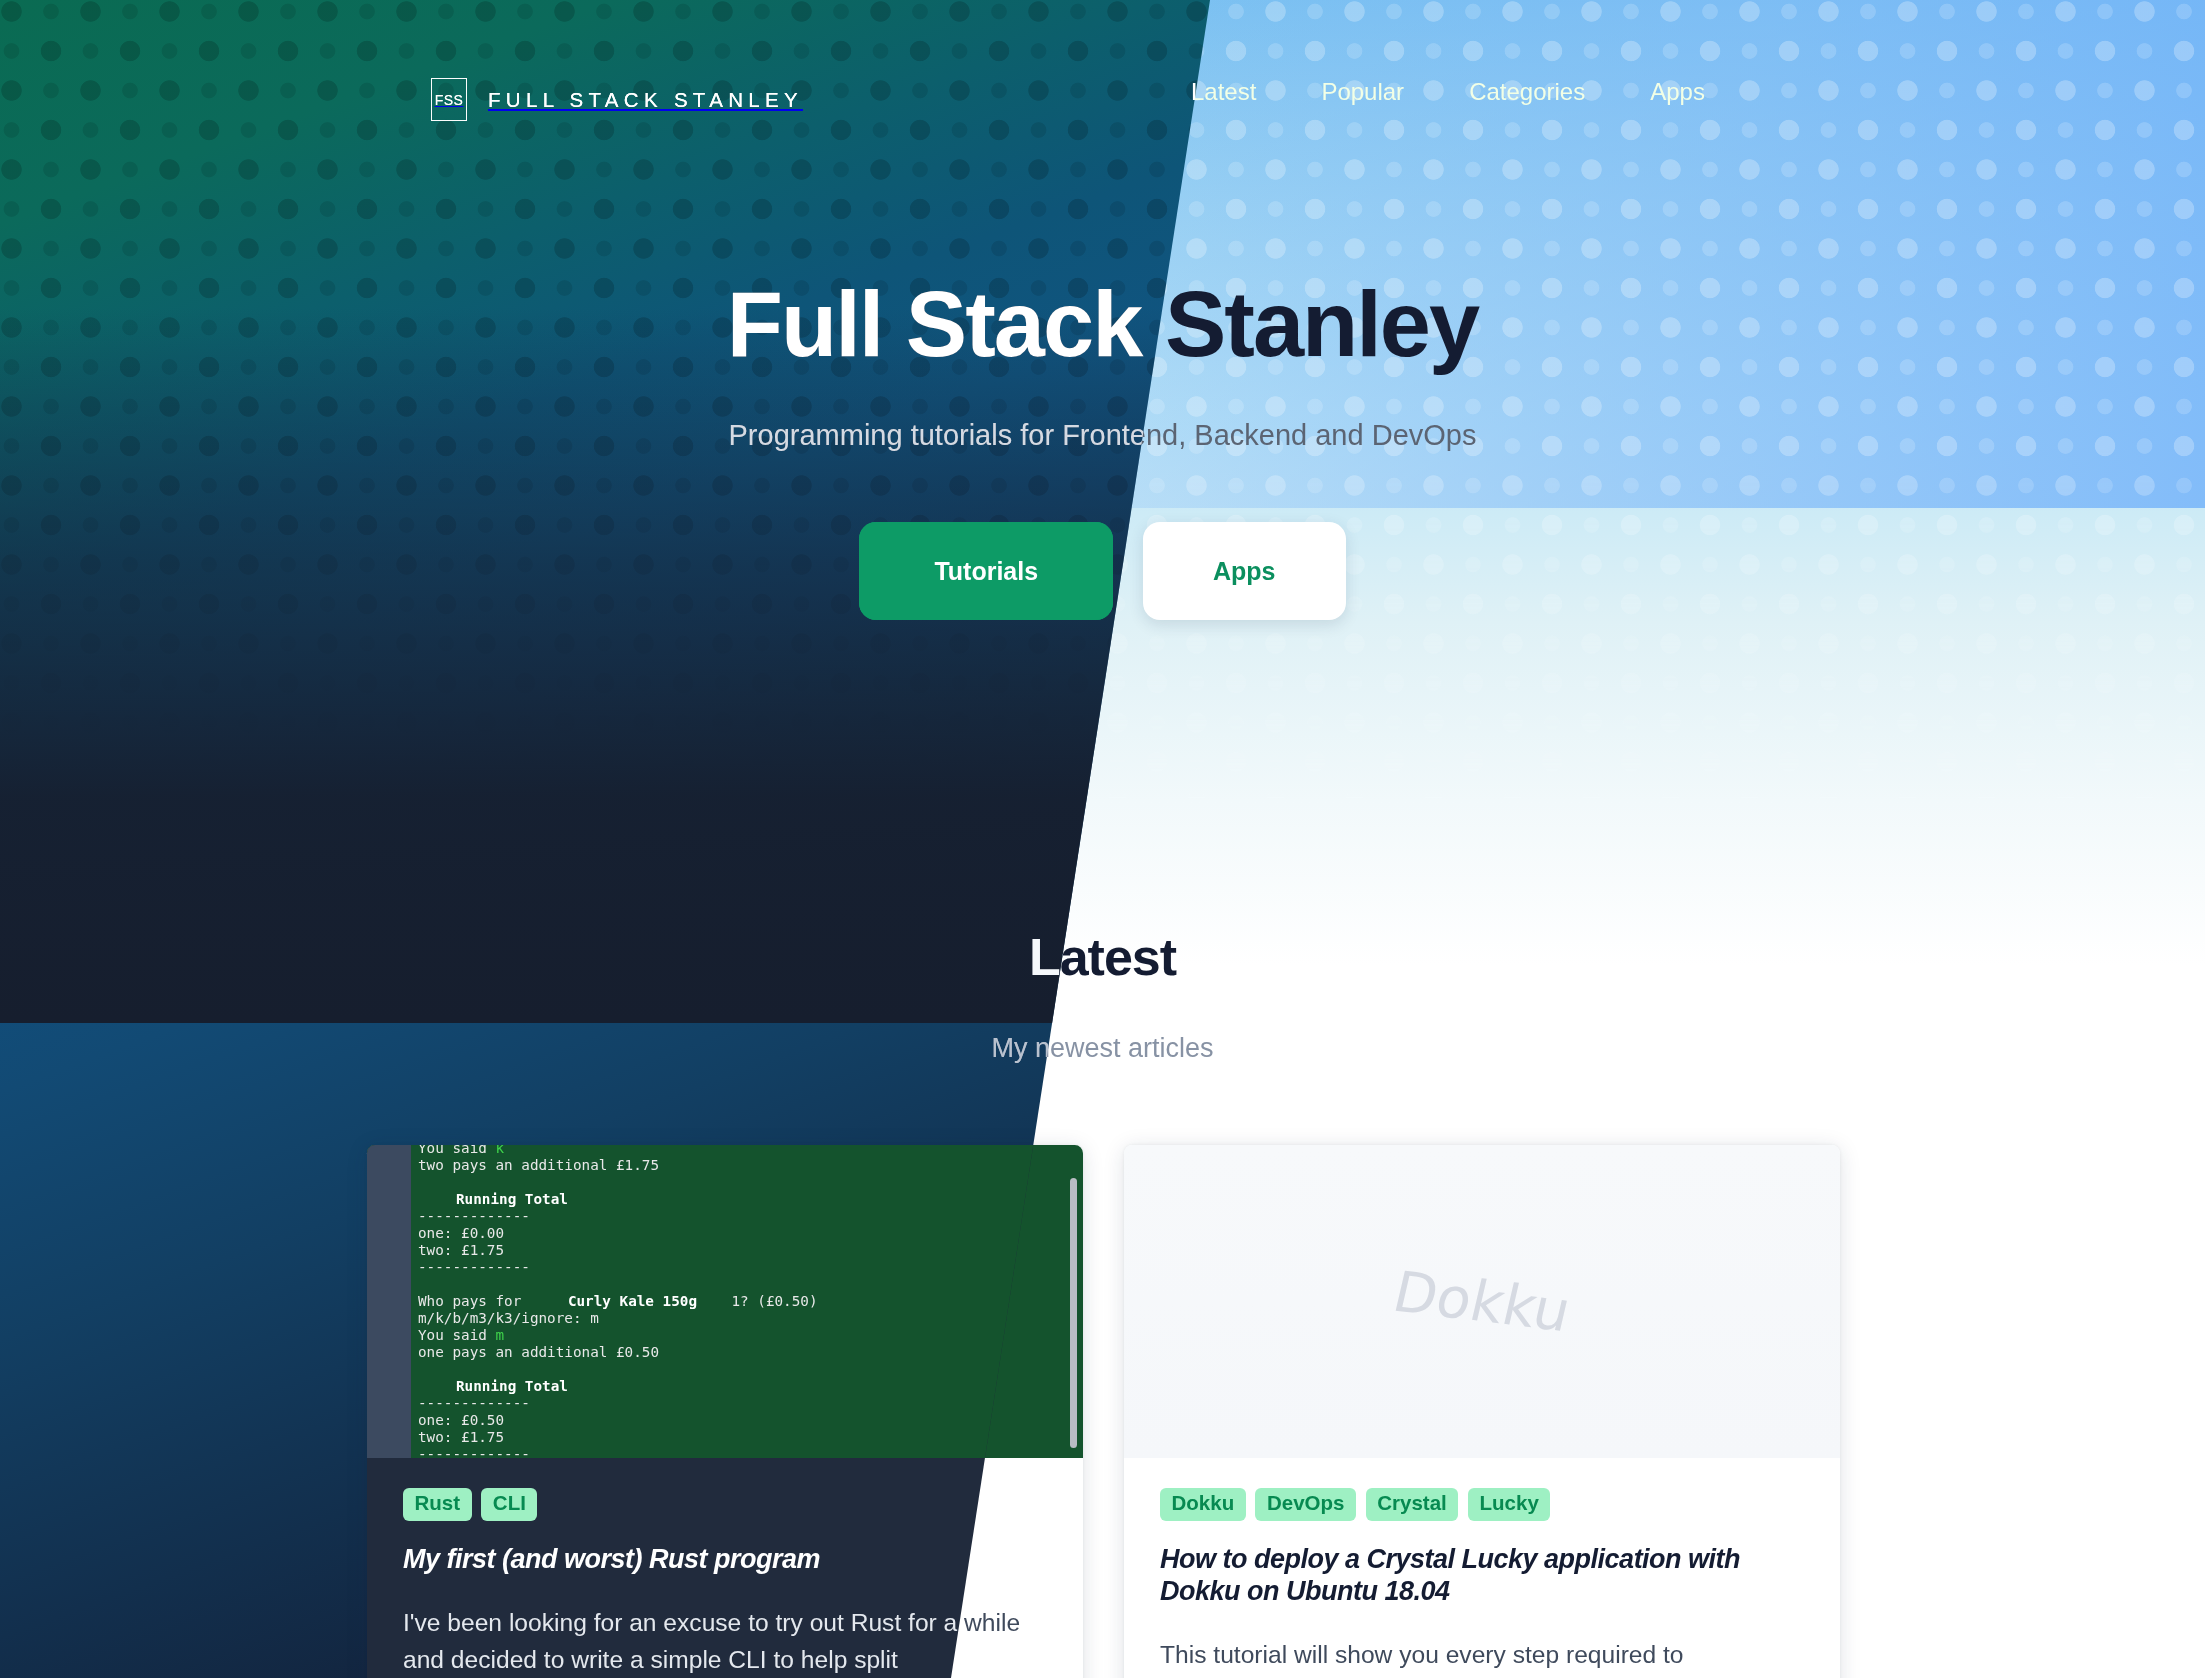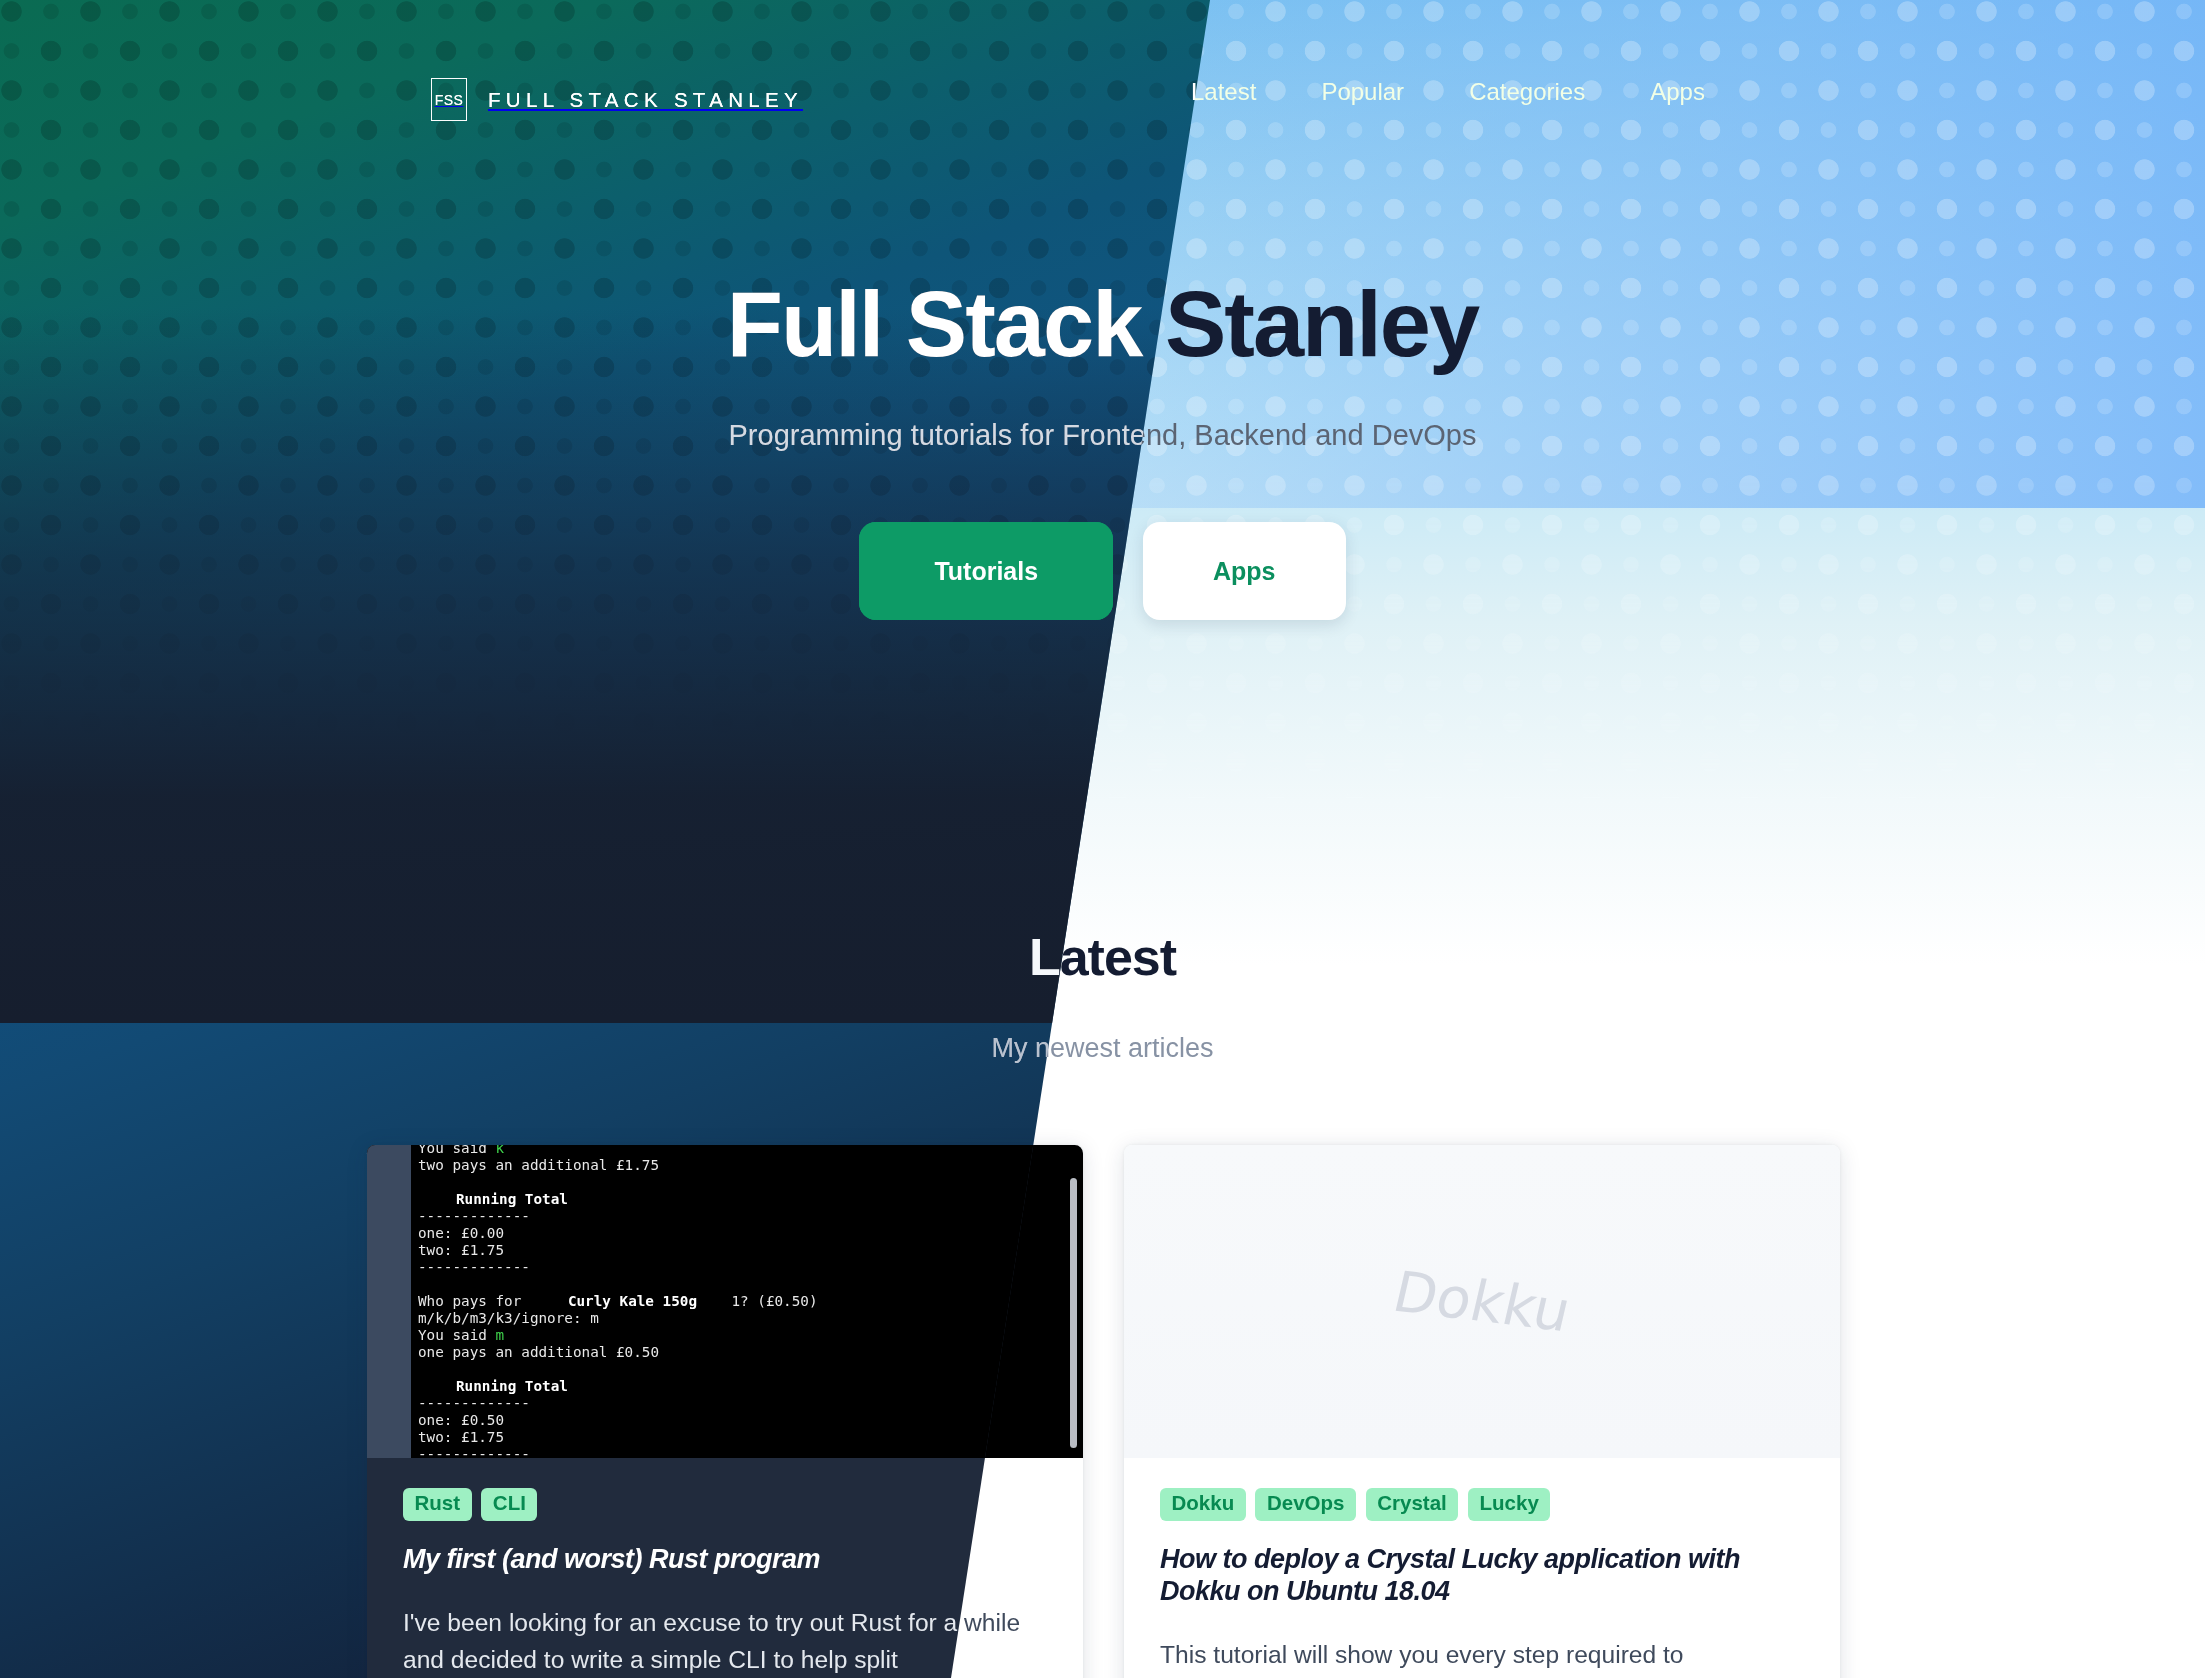--- a/index.html
+++ b/index.html
@@ -157,21 +157,21 @@
   .cards { position: absolute; left: 367px; top: 1145px; width: 1473px; display: flex; gap: 41px; }
   .card {
     width: 716px; border-radius: 8.2px; overflow: hidden;
     background: #ffffff;
     box-shadow: 0 3.3px 21px rgba(25,40,70,.13), 0 0.8px 3.3px rgba(25,40,70,.08);
   }
   .card-media { height: 313px; overflow: hidden; position: relative; }
 
   
   .term {
-    width: 100%; height: 100%; background: #000000; position: relative;
+    width: 100%; height: 100%; background: #14532d; position: relative;
     padding: 0 0 16px 47px;
     font-family: "DejaVu Sans Mono", monospace;
   }
   .term-gutter { position: absolute; left: 0; top: 0; width: 44px; height: 100%; background: #3c4a60; }
   .term-scroll { position: absolute; right: 5.7px; top: 33px; width: 7.4px; height: 270px; background: #b9bdc4; border-radius: 4.1px; }
   .term-lines {
     position: absolute; left: 51px; top: -4.9px; right: 24.6px;
     font-size: 14.3px; line-height: 17px; color: #e8e8e8; white-space: pre;
   }
   .term-lines .g { color: #3ed14b; }

